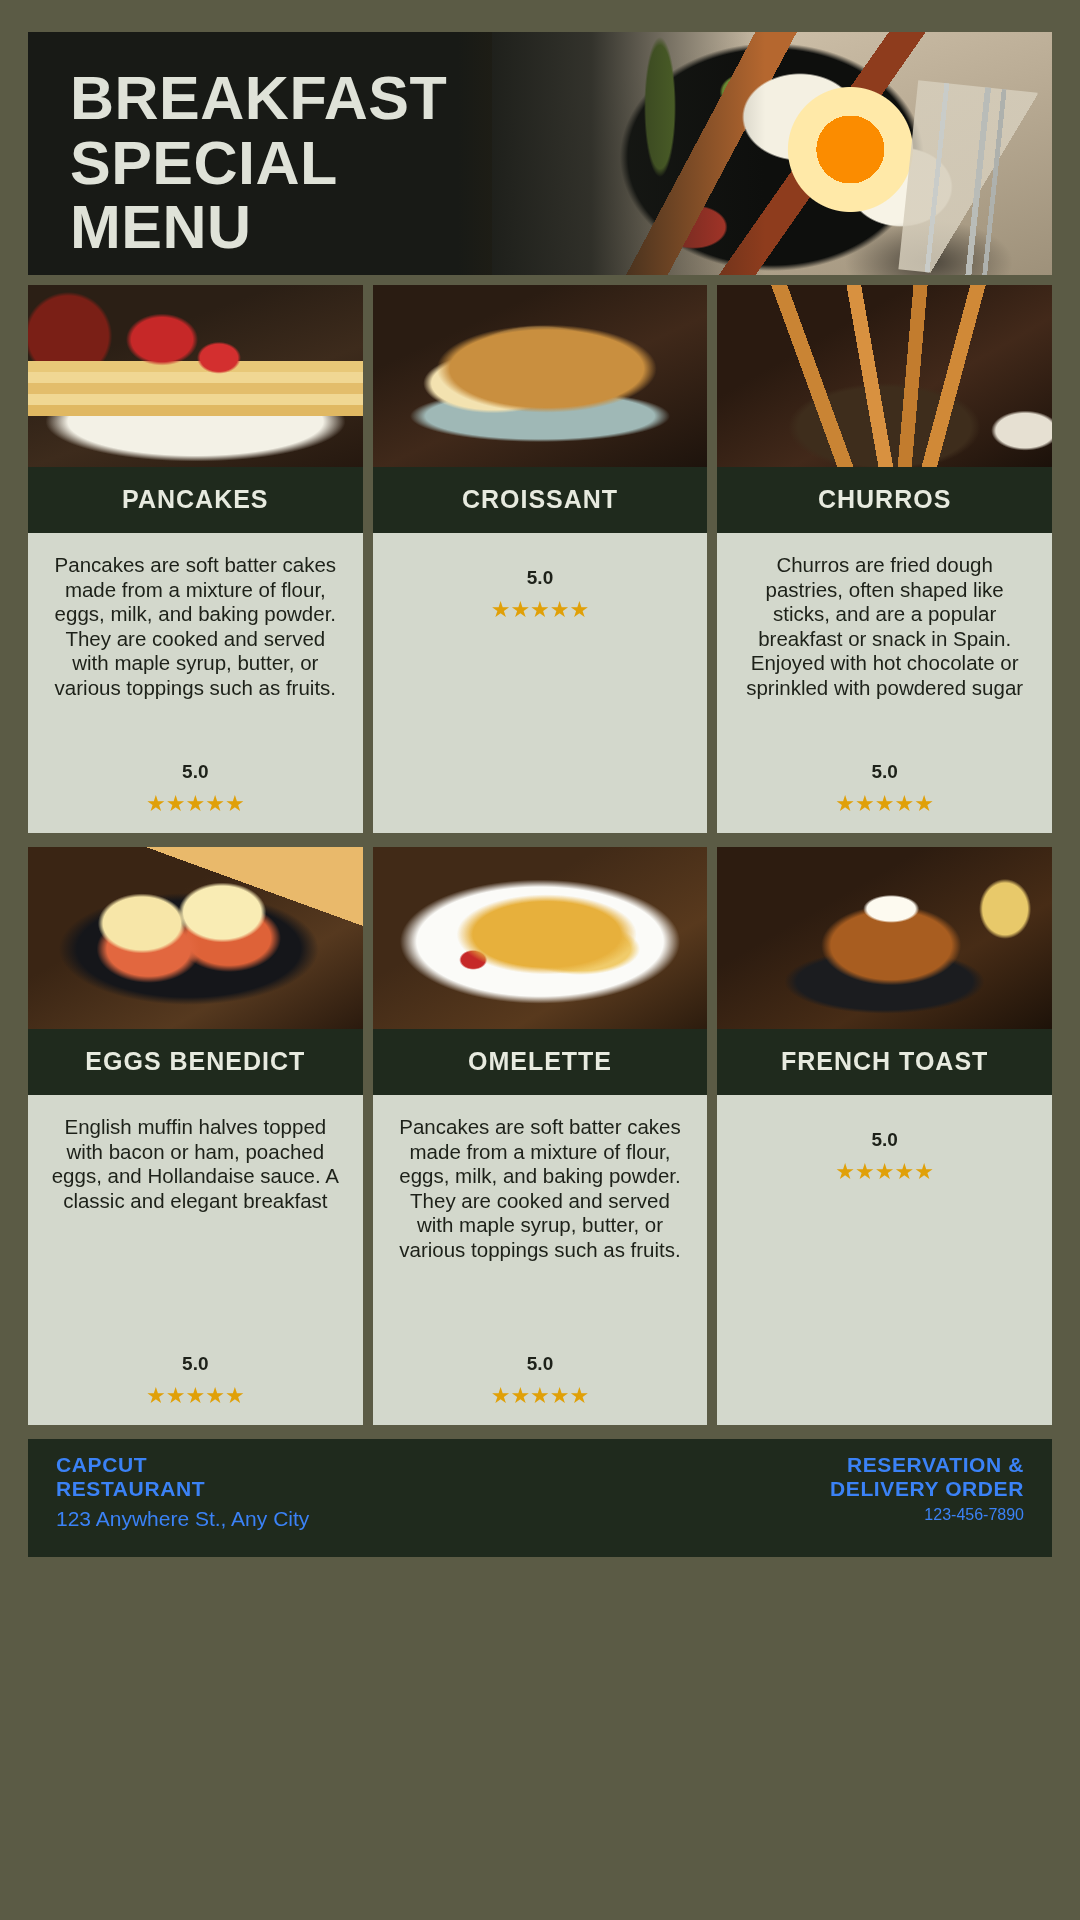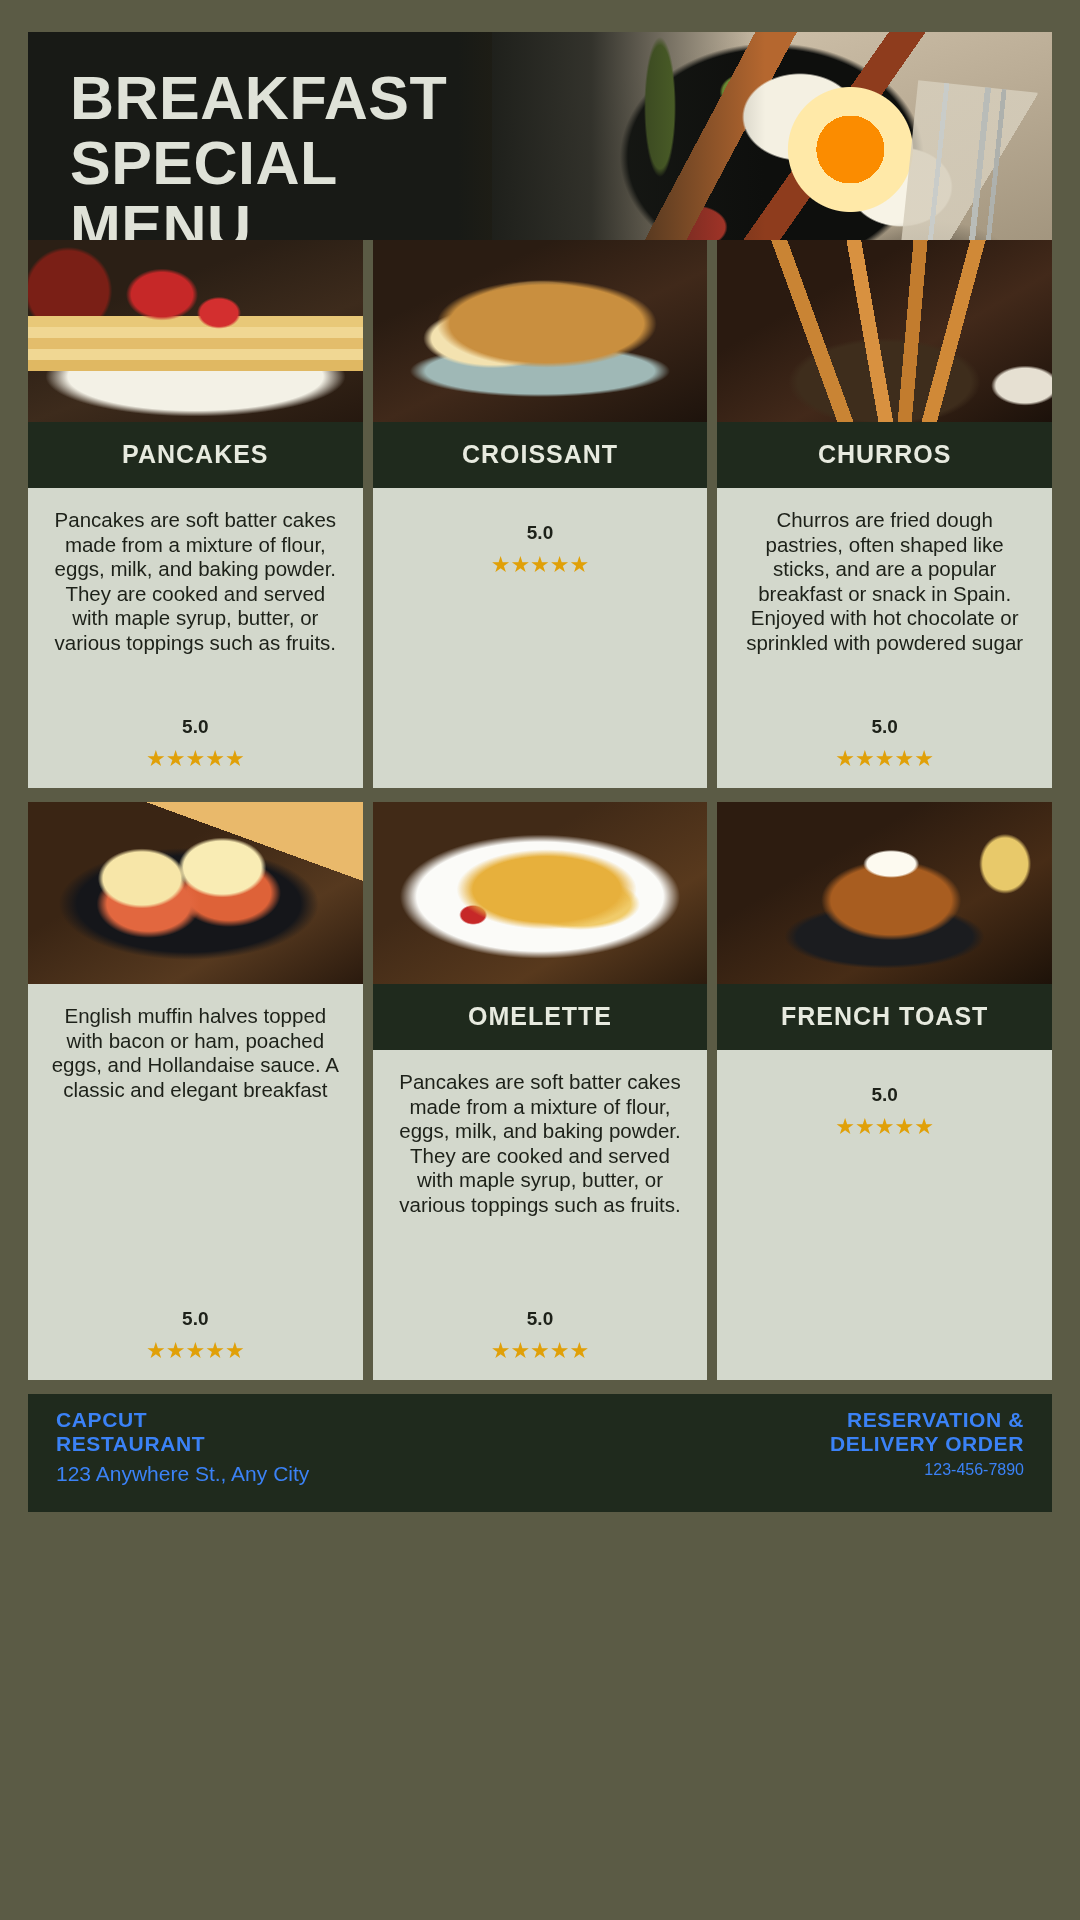--- a/index.html
+++ b/index.html
@@ -12,21 +12,21 @@
   .page {
     width: 1080px; height: 1920px;
     background: #5b5b45;
     padding: 32px 28px 28px 28px;
     display: flex; flex-direction: column;
   }
 
   
   .hero {
     position: relative;
-    height: 208px;
+    height: 243px;
     background: #a16207;
     overflow: hidden;
     flex: none;
   }
   .hero-photo {
     position: absolute; right: 0; top: 0;
     width: 560px; height: 250px;
     background:
       radial-gradient(ellipse 120px 60px at 78% 92%, rgba(0,0,0,0.55), rgba(0,0,0,0) 70%),
       radial-gradient(circle at 64% 47%, #fb8c00 0 34px, #ffe9a8 34px 62px, rgba(255,233,168,0) 63px),
@@ -64,20 +64,21 @@
     letter-spacing: 0.5px;
     white-space: pre-line;
     z-index: 3;
   }
 
   
   .grid {
     display: grid;
     grid-template-columns: repeat(3, 1fr);
     gap: 10px;
+    margin-top: 10px;
     flex: none;
   }
   .card { display: flex; flex-direction: column; }
   .card-photo { height: 182px; width: 100%; position: relative; overflow: hidden; }
   .card-name {
     background: #1f2a1d;
     color: #e7eadf;
     font-size: 25px;
     font-weight: bold;
     letter-spacing: 1px;
@@ -227,20 +228,21 @@
         </div>
       </div>
     </div>
 
   </div>
 
   <div class="grid second">
 
     <div class="card">
       <div class="card-photo p-eggsben"></div>
+      <div class="card-name">EGGS BENEDICT</div>
       <div class="card-body">
         <div class="card-desc">English muffin halves topped with bacon or ham, poached eggs, and Hollandaise sauce. A classic and elegant breakfast</div>
         <div class="rating">
           <span class="rating-score">5.0</span>
           <span class="stars">★★★★★</span>
         </div>
       </div>
     </div>
 
     <div class="card">

